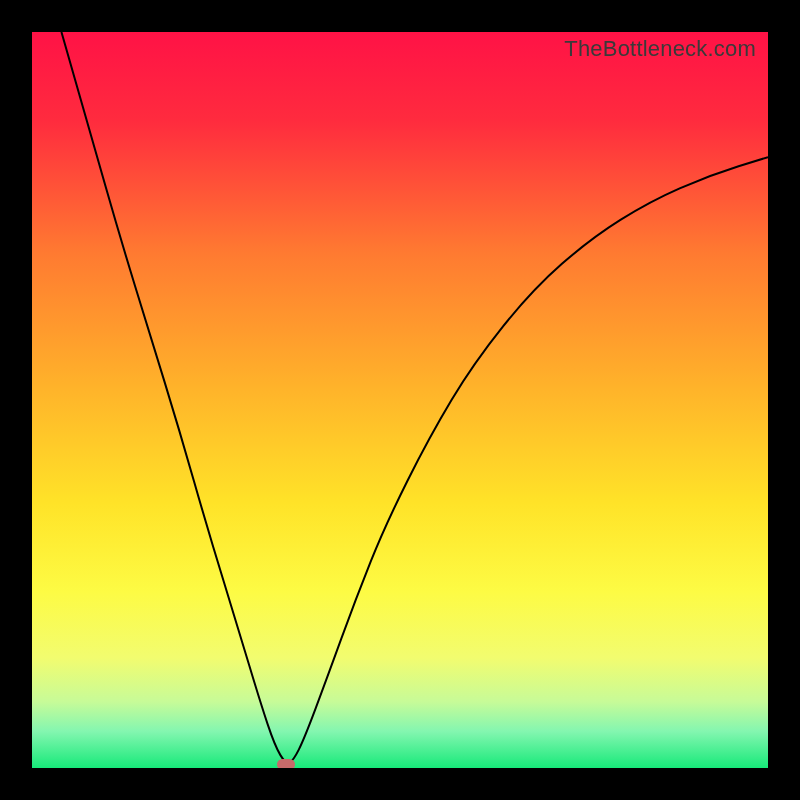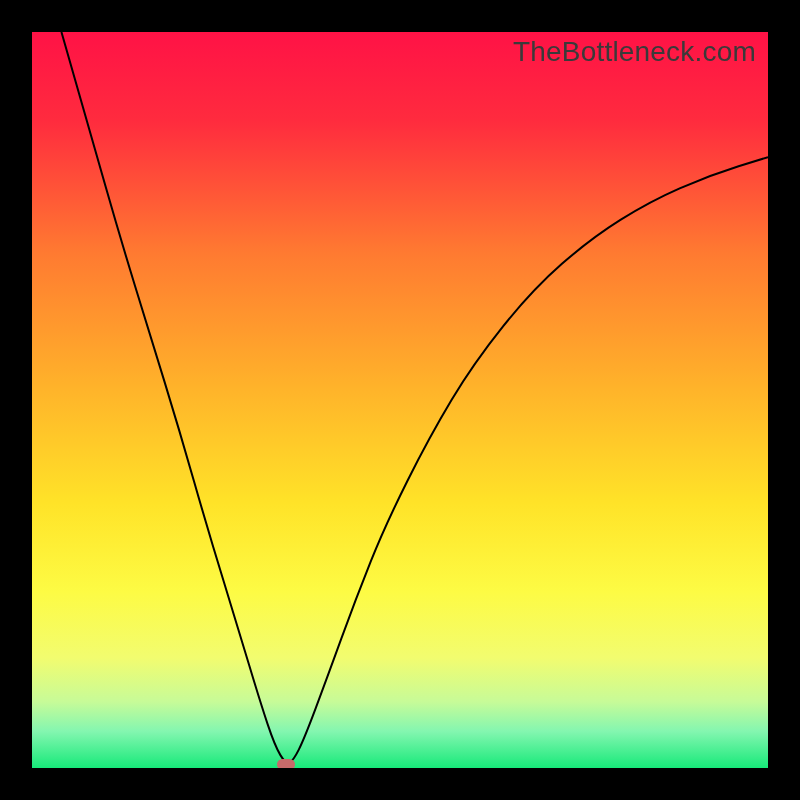--- a/index.html
+++ b/index.html
@@ -20,21 +20,21 @@
   }
   .gradient {
     position: absolute;
     inset: 0;
   }
   .watermark {
     position: absolute;
     top: 4px;
     right: 12px;
     font-family: Arial, Helvetica, sans-serif;
-    font-size: 28px;
+    font-size: 22px;
     color: #3a3a3a;
     font-weight: 400;
     letter-spacing: 0.2px;
   }
   svg.curve {
     position: absolute;
     inset: 0;
     width: 100%;
     height: 100%;
   }

